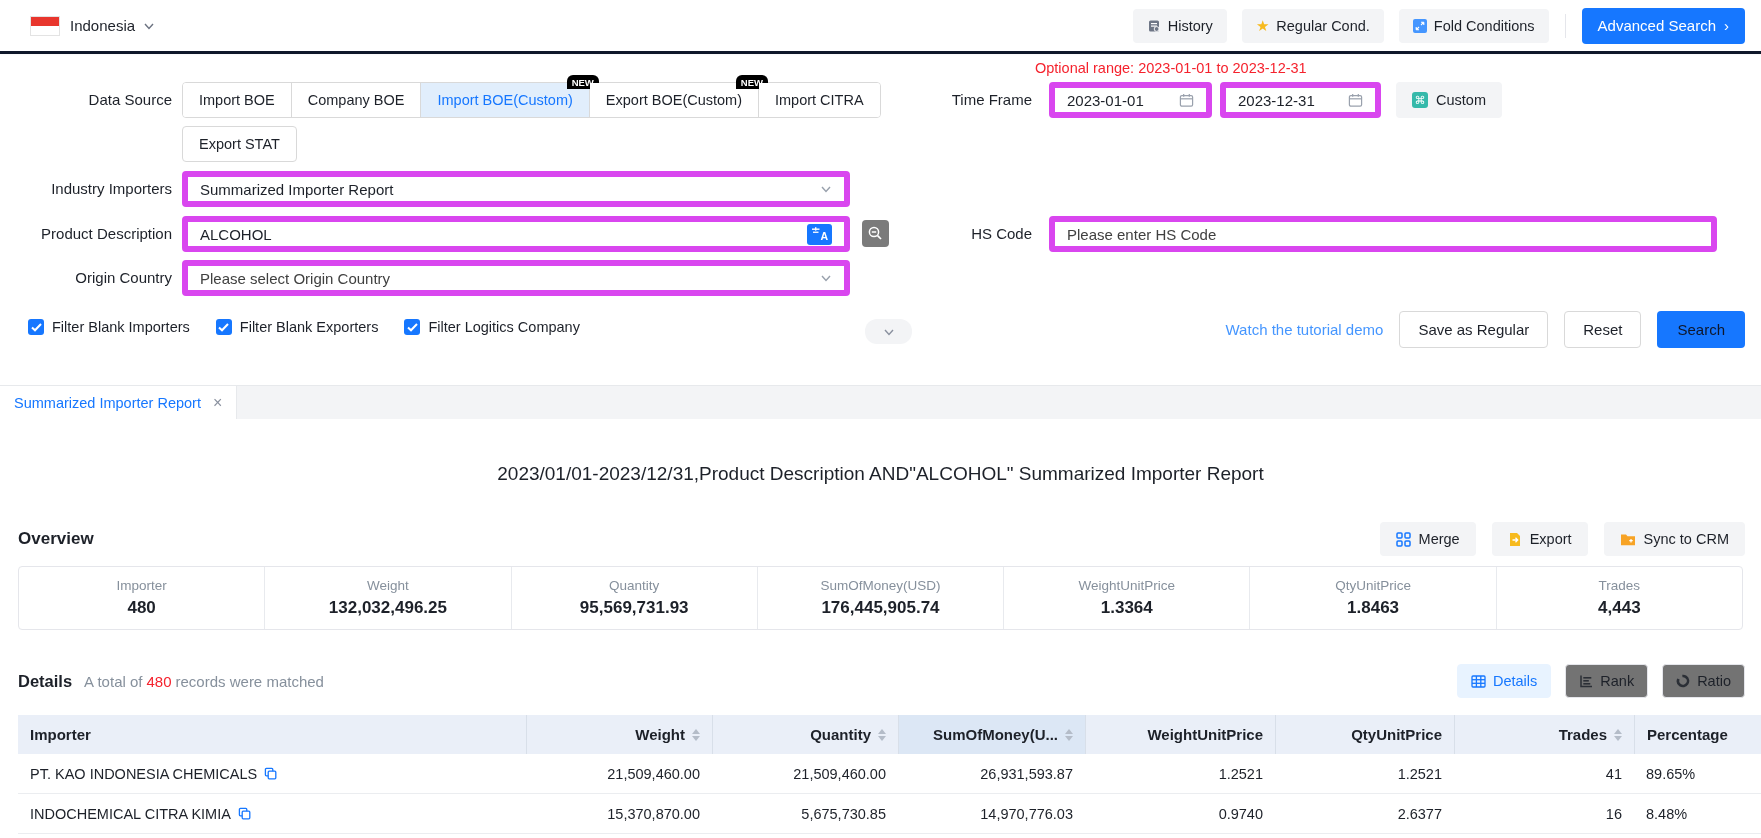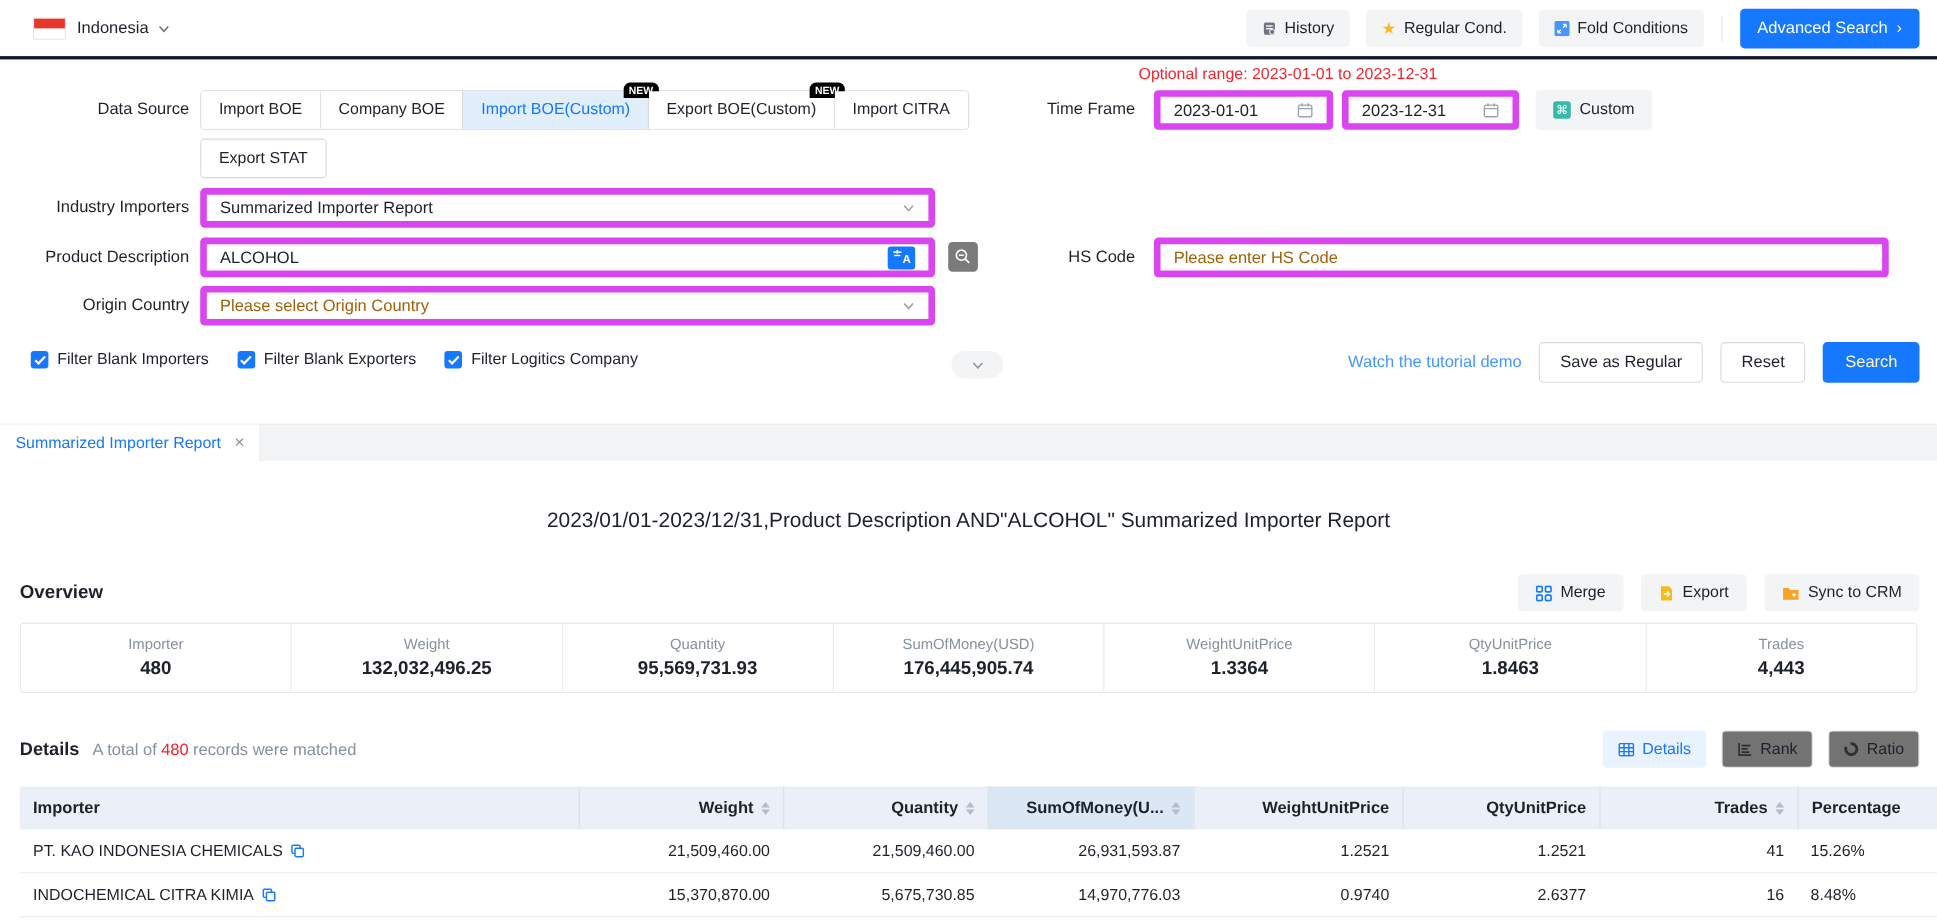--- a/index.html
+++ b/index.html
@@ -31,21 +31,21 @@
     border-right:1px solid #d9d9d9; cursor:pointer; white-space:nowrap; background:#fff;}
   .seg:first-child { border-radius:3px 0 0 3px; } .seg:last-child { border-right:none; border-radius:0 3px 3px 0;}
   .seg.selected { background:#e1eefc; color:#1677ff; }
   .badge-new { position:absolute; top:-8px; right:-10px; background:#000000; color:#fff; font-size:9.5px;
     padding:1.5px 5px; border-radius:6px 6px 6px 0; font-weight:bold; }
   .single-btn { position:absolute; left:182px; height:36px; border:1px solid #d9d9d9; border-radius:4px;
     display:flex; align-items:center; padding:0 16px; font-size:14.5px; cursor:pointer; background:#fff;}
 
   .inputbox { position:absolute; height:36px; border:6px solid #d946ef; border-radius:4px; background:#fff;
     display:flex; align-items:center; padding:0 12px; font-size:15px; }
-  .inputbox .ph { color:#a16207; }
+  .inputbox .ph { color:#404040; }
   .inputbox .grow { flex:1; }
   .datebox { width:163px; justify-content:space-between; cursor:pointer; }
   .custom-btn { position:absolute; height:36px; background:#f3f4f6; border-radius:4px; display:flex;
     align-items:center; gap:8px; padding:0 16px; font-size:14.5px; cursor:pointer; }
   .custom-ic { width:16px; height:16px; background:#35b9aa; border-radius:3px; color:#fff; font-size:11px;
     display:flex; align-items:center; justify-content:center; }
   .translate-ic { width:25px; height:21px; background:#1677ff; border-radius:3px; display:flex;
     align-items:center; justify-content:center; cursor:pointer; }
   .grayfilter-ic { position:absolute; width:27px; height:27px; background:#7b7b7b; border-radius:4px;
     display:flex; align-items:center; justify-content:center; cursor:pointer; }
@@ -53,21 +53,21 @@
   .cbrow { position:absolute; top:265px; left:28px; display:flex; gap:26px; align-items:center; }
   .cb { display:flex; align-items:center; gap:8px; font-size:14.5px; cursor:pointer; }
   .cb-box { width:16px; height:16px; background:#1677ff; border-radius:3px; display:flex; align-items:center; justify-content:center; }
   .expand-pill { position:absolute; left:865px; top:265px; width:47px; height:25px; background:#f3f4f6;
     border-radius:12px; display:flex; align-items:center; justify-content:center; cursor:pointer; }
 
   .form-actions { position:absolute; top:257px; right:16px; display:flex; align-items:center; gap:16px; height:37px; }
   .link { color:#4596ff; font-size:15px; cursor:pointer; }
   .ghost-btn { height:37px; border:1px solid #d9d9d9; border-radius:4px; background:#fff; display:flex;
     align-items:center; padding:0 18px; font-size:15px; cursor:pointer; }
-  .search-btn { height:37px; background:#1677ff; color:#fef9c3; border-radius:4px; display:flex;
+  .search-btn { height:37px; background:#1677ff; color:#0f172a; border-radius:4px; display:flex;
     align-items:center; padding:0 20px; font-size:15px; cursor:pointer; }
 
   
   .tabstrip { height:34px; background:#f3f4f6; border-top:1px solid #e7e9ec; display:flex; }
   .tab { background:#fff; padding:0 14px; display:flex; align-items:center; gap:12px; color:#1677ff;
     font-size:14.5px; border-right:1px solid #e7e9ec; cursor:pointer; }
   .tab-close { color:#8a919f; font-size:16px; cursor:pointer; line-height:1; }
 
   
   .content { background:#fff; }
@@ -451,21 +451,21 @@
             <rect x="4.2" y="4.2" width="7.6" height="7.6" rx="1"></rect>
             <path d="M8.8 4.2 V2.4 a1 1 0 0 0 -1 -1 H2.4 a1 1 0 0 0 -1 1 V7.8 a1 1 0 0 0 1 1 H4.2"></path>
           </svg>
       </div>
       <div class="td num">21,509,460.00</div>
       <div class="td num">21,509,460.00</div>
       <div class="td num">26,931,593.87</div>
       <div class="td num">1.2521</div>
       <div class="td num">1.2521</div>
       <div class="td num">41</div>
-      <div class="td">15.26%</div>
+      <div class="td">89.65%</div>
     </div>
 
     <div class="tr data-tr">
       <div class="td importer-cell">
         <span>INDOCHEMICAL CITRA KIMIA</span>
         <svg width="13" height="13" viewBox="0 0 13 13" fill="none" stroke="#1677ff" stroke-width="1.3">
             <rect x="4.2" y="4.2" width="7.6" height="7.6" rx="1"></rect>
             <path d="M8.8 4.2 V2.4 a1 1 0 0 0 -1 -1 H2.4 a1 1 0 0 0 -1 1 V7.8 a1 1 0 0 0 1 1 H4.2"></path>
           </svg>
       </div>

